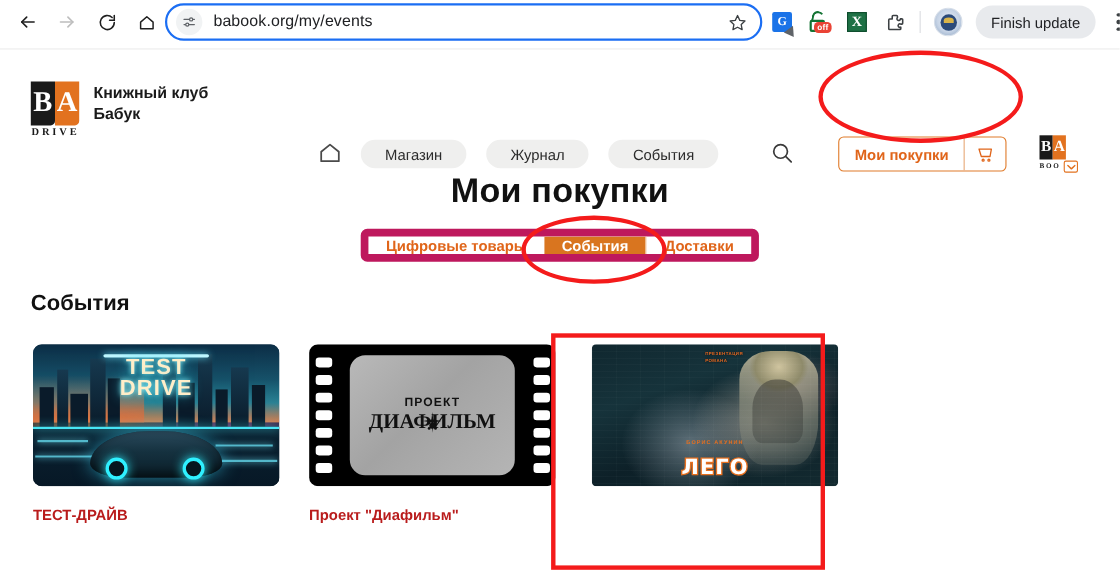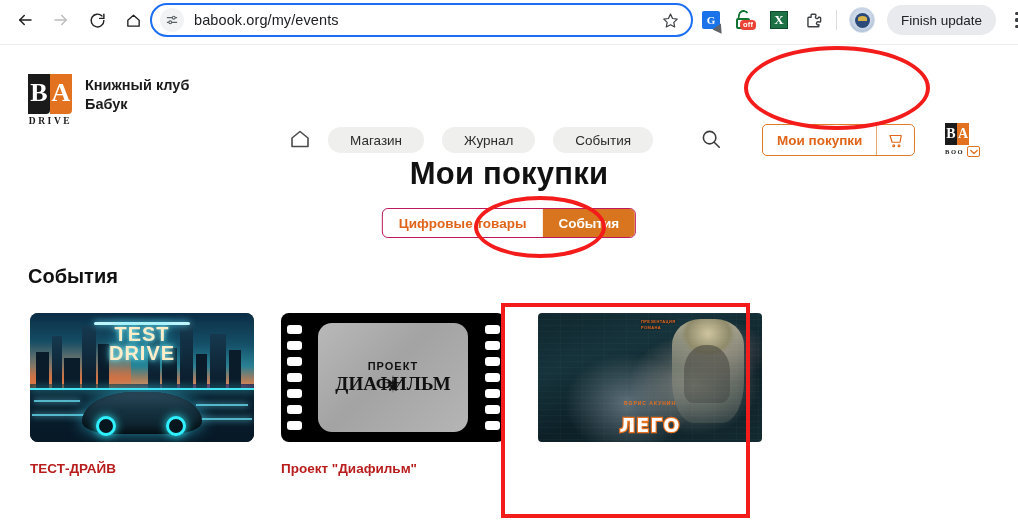--- a/index.html
+++ b/index.html
@@ -160,21 +160,21 @@
                display:flex; align-items:center; justify-content:center; color:#e2721f; }
 
   
   .page-title {
     position:absolute; top:156px; left:0; width:1018px; text-align:center;
     font-size:31px; font-weight:bold; color:#111; letter-spacing:0.2px;
   }
   .tabgroup {
     position:absolute; top:208px; left:50%; transform:translateX(-50%);
     height:30px; display:flex; align-items:stretch;
-    border:1px solid #be185d; border-radius:6px; overflow:hidden; background:#fff;
+    border:7px solid #be185d; border-radius:6px; overflow:hidden; background:#fff;
   }
   .tab {
     display:flex; align-items:center; padding:0 16px;
     font-size:13.5px; font-weight:bold; color:#e0651a; white-space:nowrap;
   }
   .tab.active { background:#d9751f; color:#fff; }
   .tab.sep-left { border-left:1px solid #f7dcc3; }
 
   .section-title {
     position:absolute; top:265px; left:28px;
@@ -412,20 +412,21 @@
         </div>
       </div>
     </div>
   </div>
 
   <div class="page-title">Мои покупки</div>
 
   <div class="tabgroup">
     <div class="tab">Цифровые товары</div>
     <div class="tab active">События</div>
+    <div class="tab sep-left">Доставки</div>
   </div>
 
   <div class="section-title">События</div>
 
   <div class="cards">
 
     <div class="card">
       <div class="card-img">
         <div class="tdrive">
           <div class="sky"></div>

